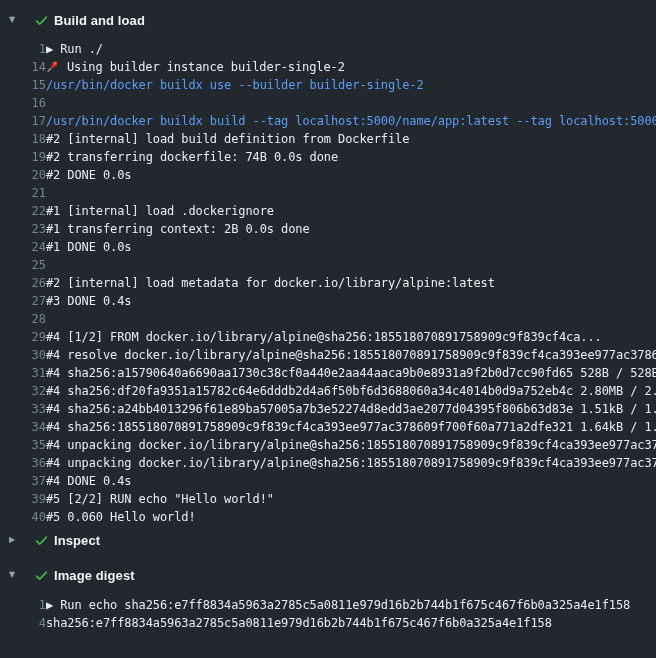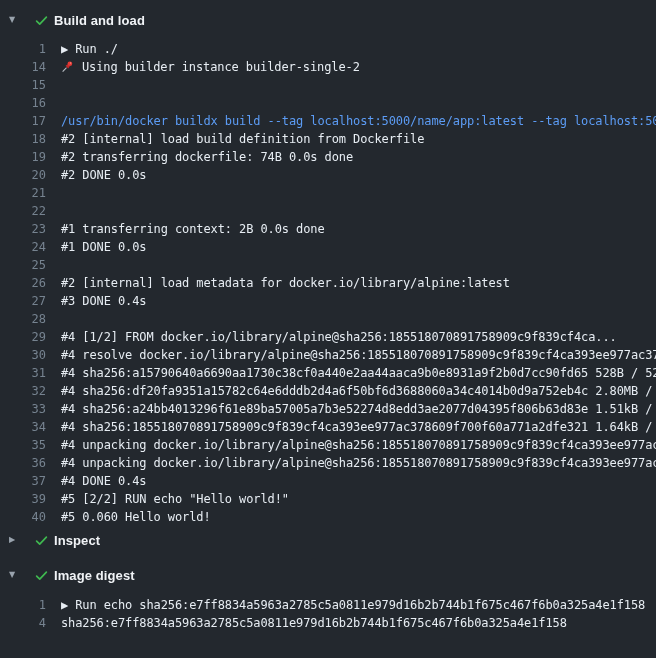--- a/index.html
+++ b/index.html
@@ -27,21 +27,21 @@
   .step-0 .step-lines{margin-top:8px;}
   .step-1{margin-top:2px;}
   .step-2{margin-top:11px;}
   .step-2 .step-lines{margin-top:9px;}
   .log-line{display:flex;height:18px;line-height:18px;overflow:hidden;}
   .ln{
     width:46px;flex:none;text-align:right;color:var(--muted);
     user-select:none;cursor:pointer;
   }
   .txt{
-    margin-left:15px;white-space:pre;color:var(--text);letter-spacing:-0.1px;
+    margin-left:0;white-space:pre;color:var(--text);letter-spacing:-0.1px;
     flex:none;
   }
   .txt.cmd{color:var(--command);}
   .emoji{display:inline-block;width:13px;height:13px;margin-right:8px;vertical-align:-2px;}
   .emoji svg{display:block;}
 </style>
 </head>
 <body>
 
 <div class="log-viewer">
@@ -66,20 +66,21 @@
     <span class="txt"><span class="emoji"><svg width="13" height="13" viewBox="0 0 16 16">
                 <path d="M2 14.2L6.8 9.4" stroke="#b9bec4" stroke-width="1.3"></path>
                 <path d="M5.6 7.2L8.8 10.4L10.8 7.8L8.2 5.2Z" fill="#c62828"></path>
                 <circle cx="10.9" cy="4.6" r="2.9" fill="#e53935"></circle>
                 <circle cx="11.8" cy="3.7" r="0.9" fill="#ff8a80"></circle>
               </svg></span>Using builder instance builder-single-2</span>
   </div>
 
   <div class="log-line">
     <span class="ln">15</span>
+    <span class="txt cmd">/usr/bin/docker buildx use --builder builder-single-2</span>
   </div>
 
   <div class="log-line">
     <span class="ln">16</span>
   </div>
 
   <div class="log-line">
     <span class="ln">17</span>
     <span class="txt cmd">/usr/bin/docker buildx build --tag localhost:5000/name/app:latest --tag localhost:5000/name/app:1.0.0</span>
   </div>
@@ -99,20 +100,21 @@
     <span class="txt">#2 DONE 0.0s</span>
   </div>
 
   <div class="log-line">
     <span class="ln">21</span>
     <span class="txt"></span>
   </div>
 
   <div class="log-line">
     <span class="ln">22</span>
+    <span class="txt">#1 [internal] load .dockerignore</span>
   </div>
 
   <div class="log-line">
     <span class="ln">23</span>
     <span class="txt">#1 transferring context: 2B 0.0s done</span>
   </div>
 
   <div class="log-line">
     <span class="ln">24</span>
     <span class="txt">#1 DONE 0.0s</span>

